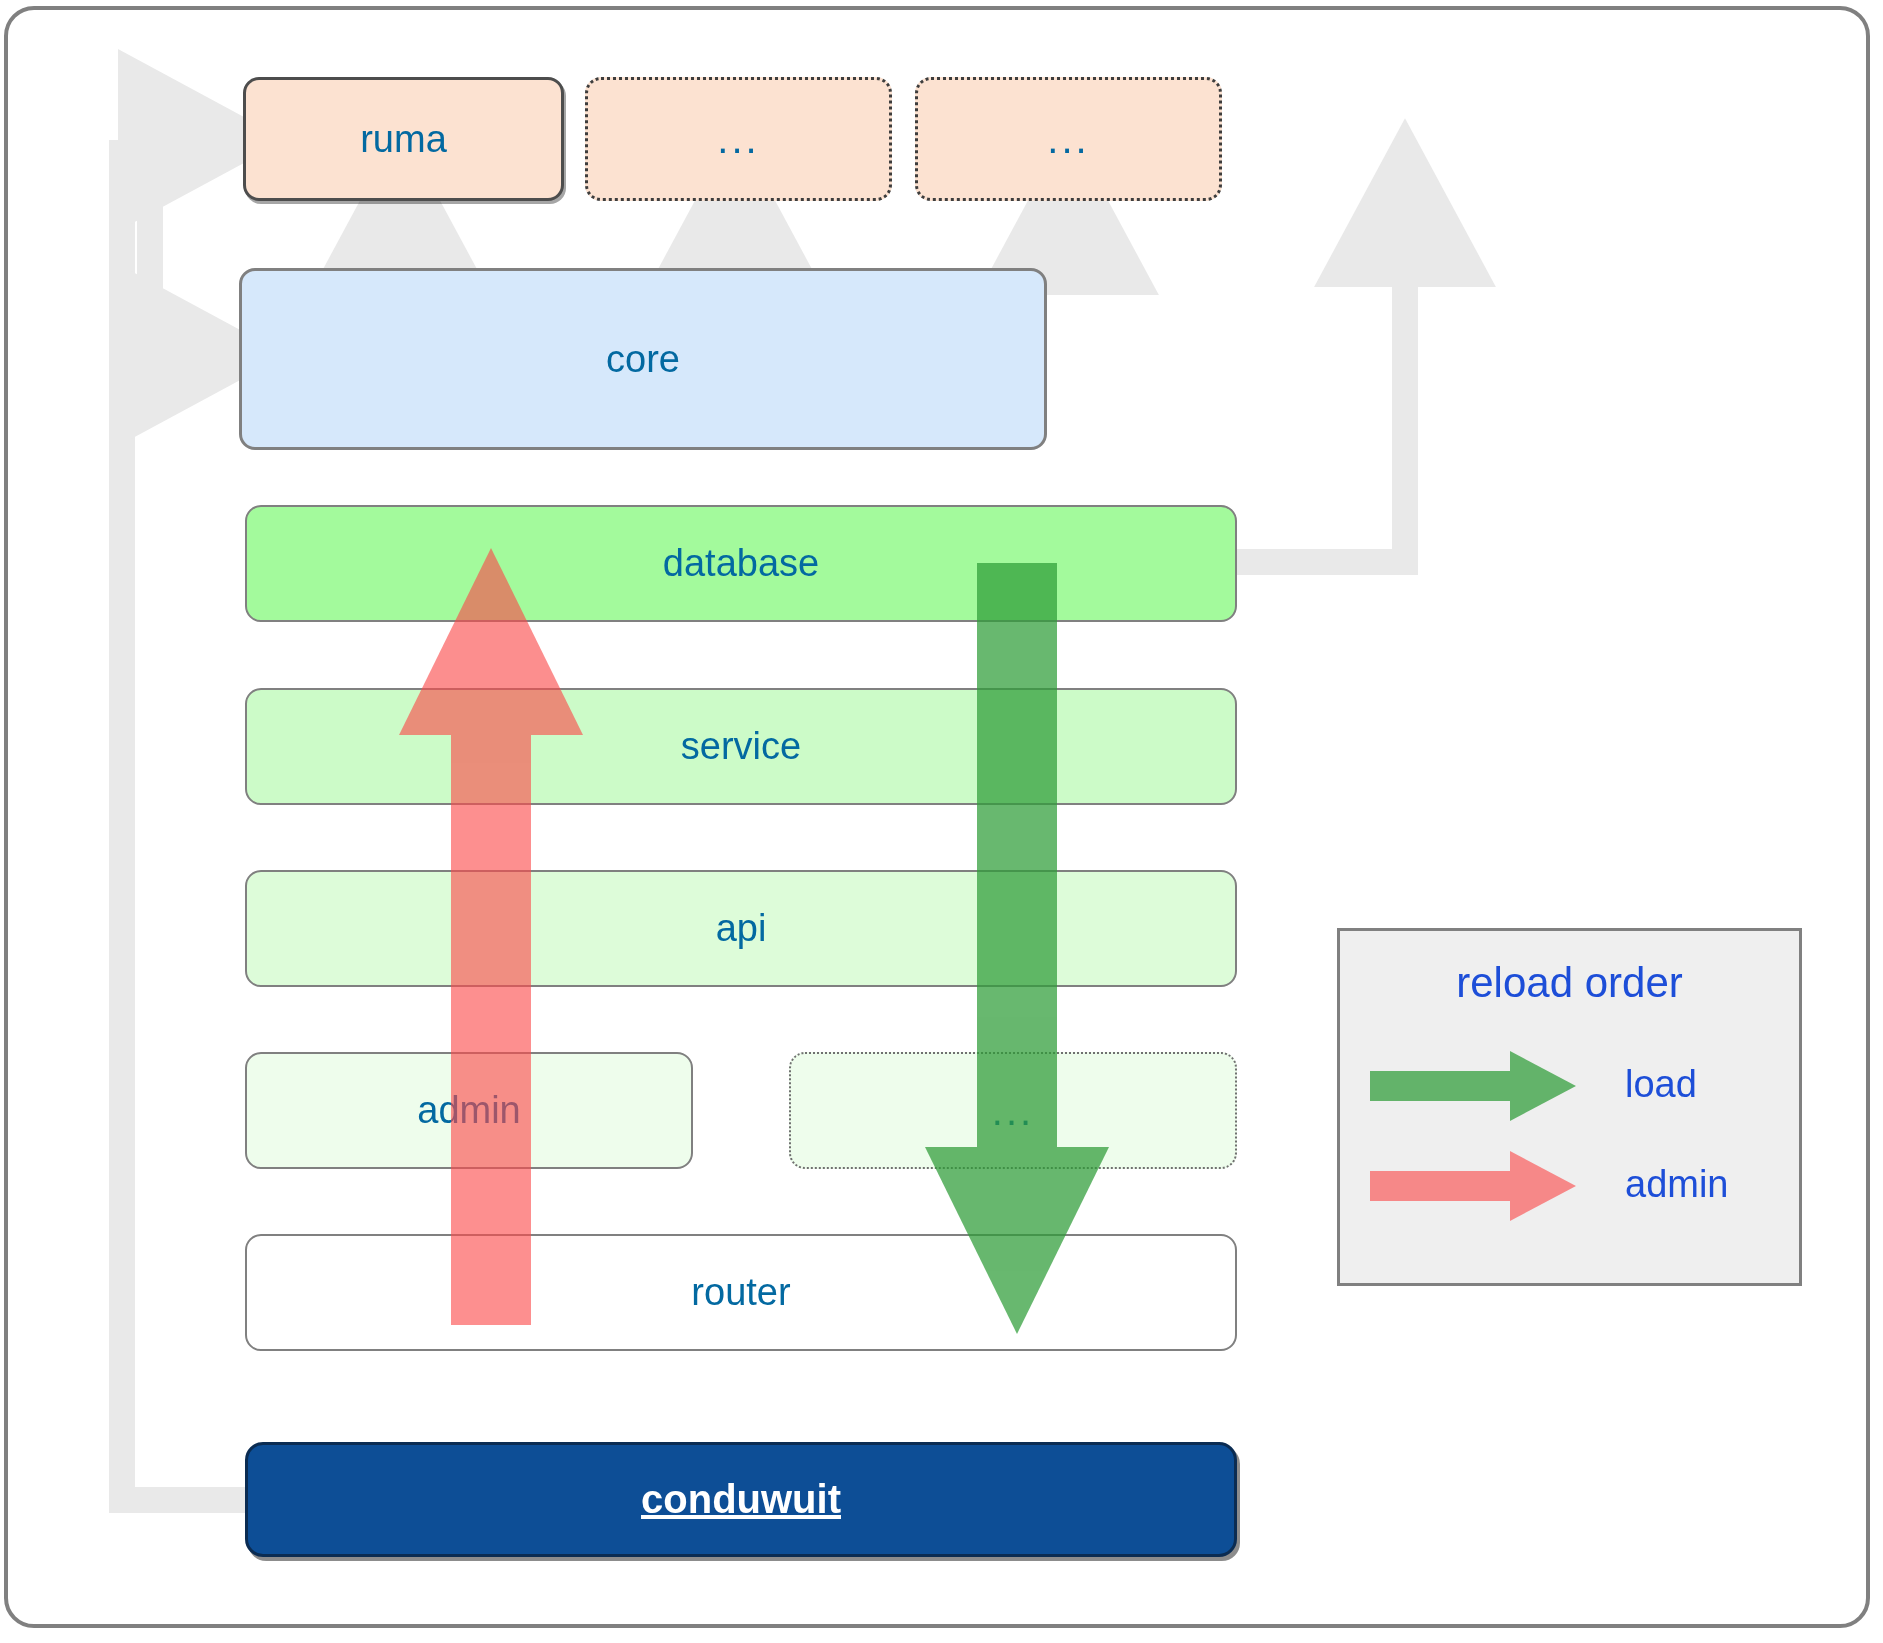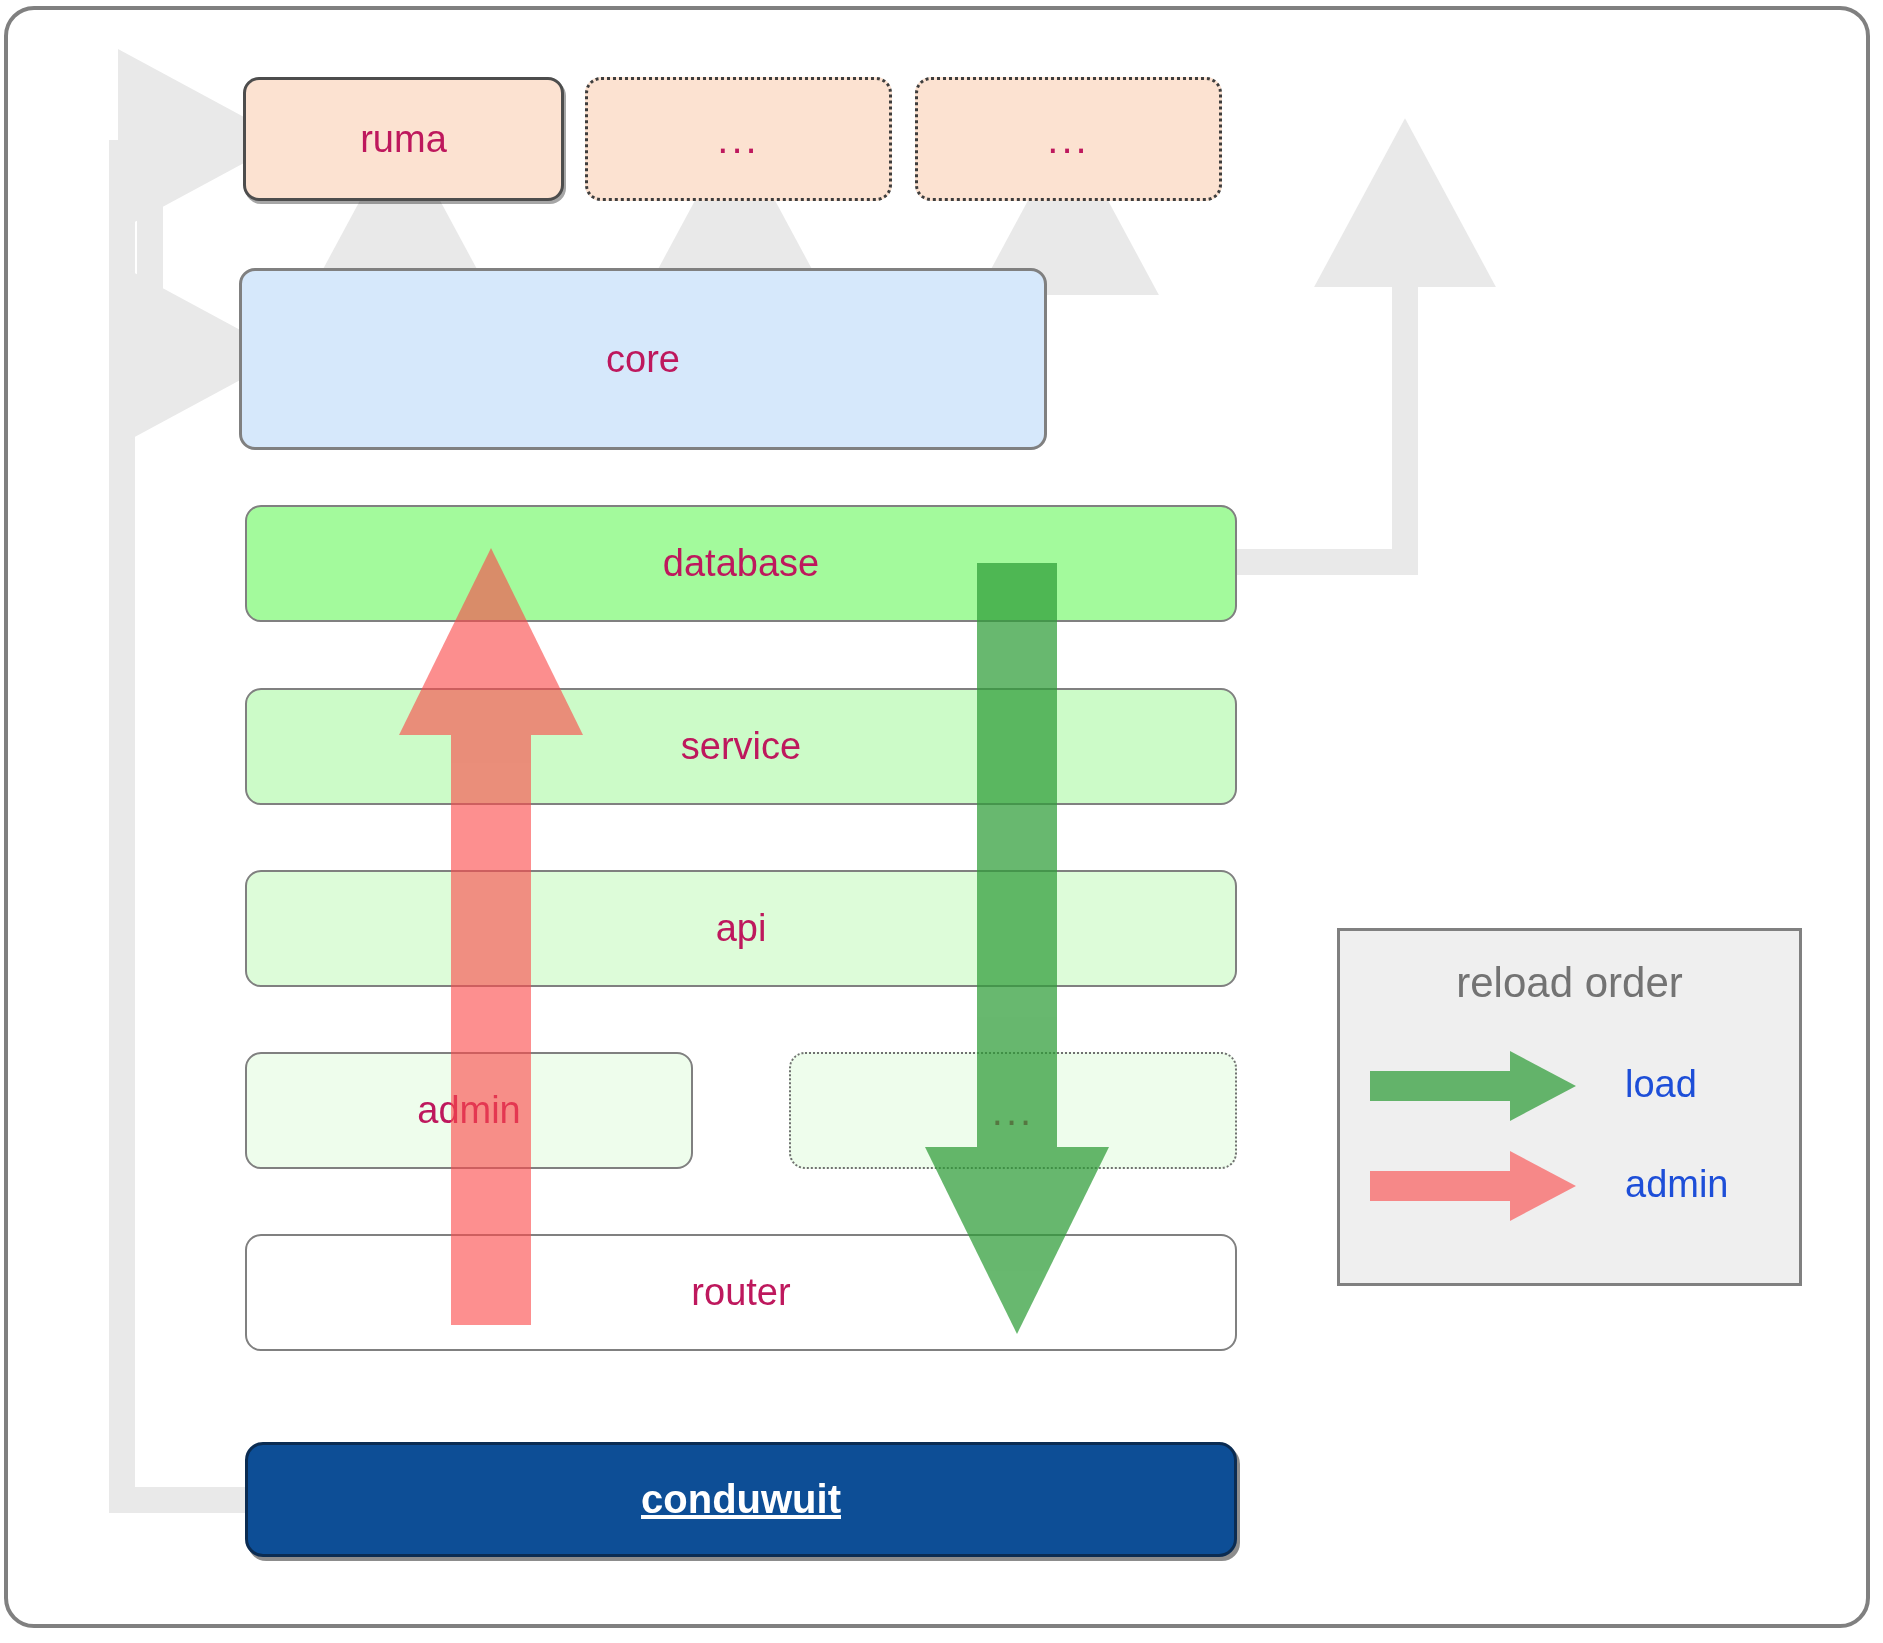--- a/index.html
+++ b/index.html
@@ -16,21 +16,21 @@
     width:1866px;height:1622px;
     border:4px solid #808080;
     border-radius:30px;
     box-sizing:border-box;
     background:#ffffff;
   }
   .box{
     position:absolute;
     box-sizing:border-box;
     display:flex;align-items:center;justify-content:center;
-    color:#be185d;
+    color:#0369a1;
     border-radius:14px;
   }
   .lbl{pointer-events:none;white-space:nowrap;}
 
   
   .dep{
     background:#fce2d1;
     border:3px solid #4d4d4d;
     border-radius:16px;
     font-size:38px;
@@ -70,21 +70,21 @@
 
   
   .legend{
     position:absolute;
     background:#efefef;
     border:3px solid #808080;
     box-sizing:border-box;
   }
   .legend-title{
     position:absolute;left:0;right:0;top:28px;
-    text-align:center;color:#737373;font-size:42px;
+    text-align:center;color:#1d4ed8;font-size:42px;
   }
   .legend-label{
     position:absolute;color:#1d4ed8;font-size:38px;
   }
 
   
   svg.ovl{position:absolute;left:0;top:0;width:1883px;height:1643px;overflow:visible;}
 </style>
 </head>
 <body>

